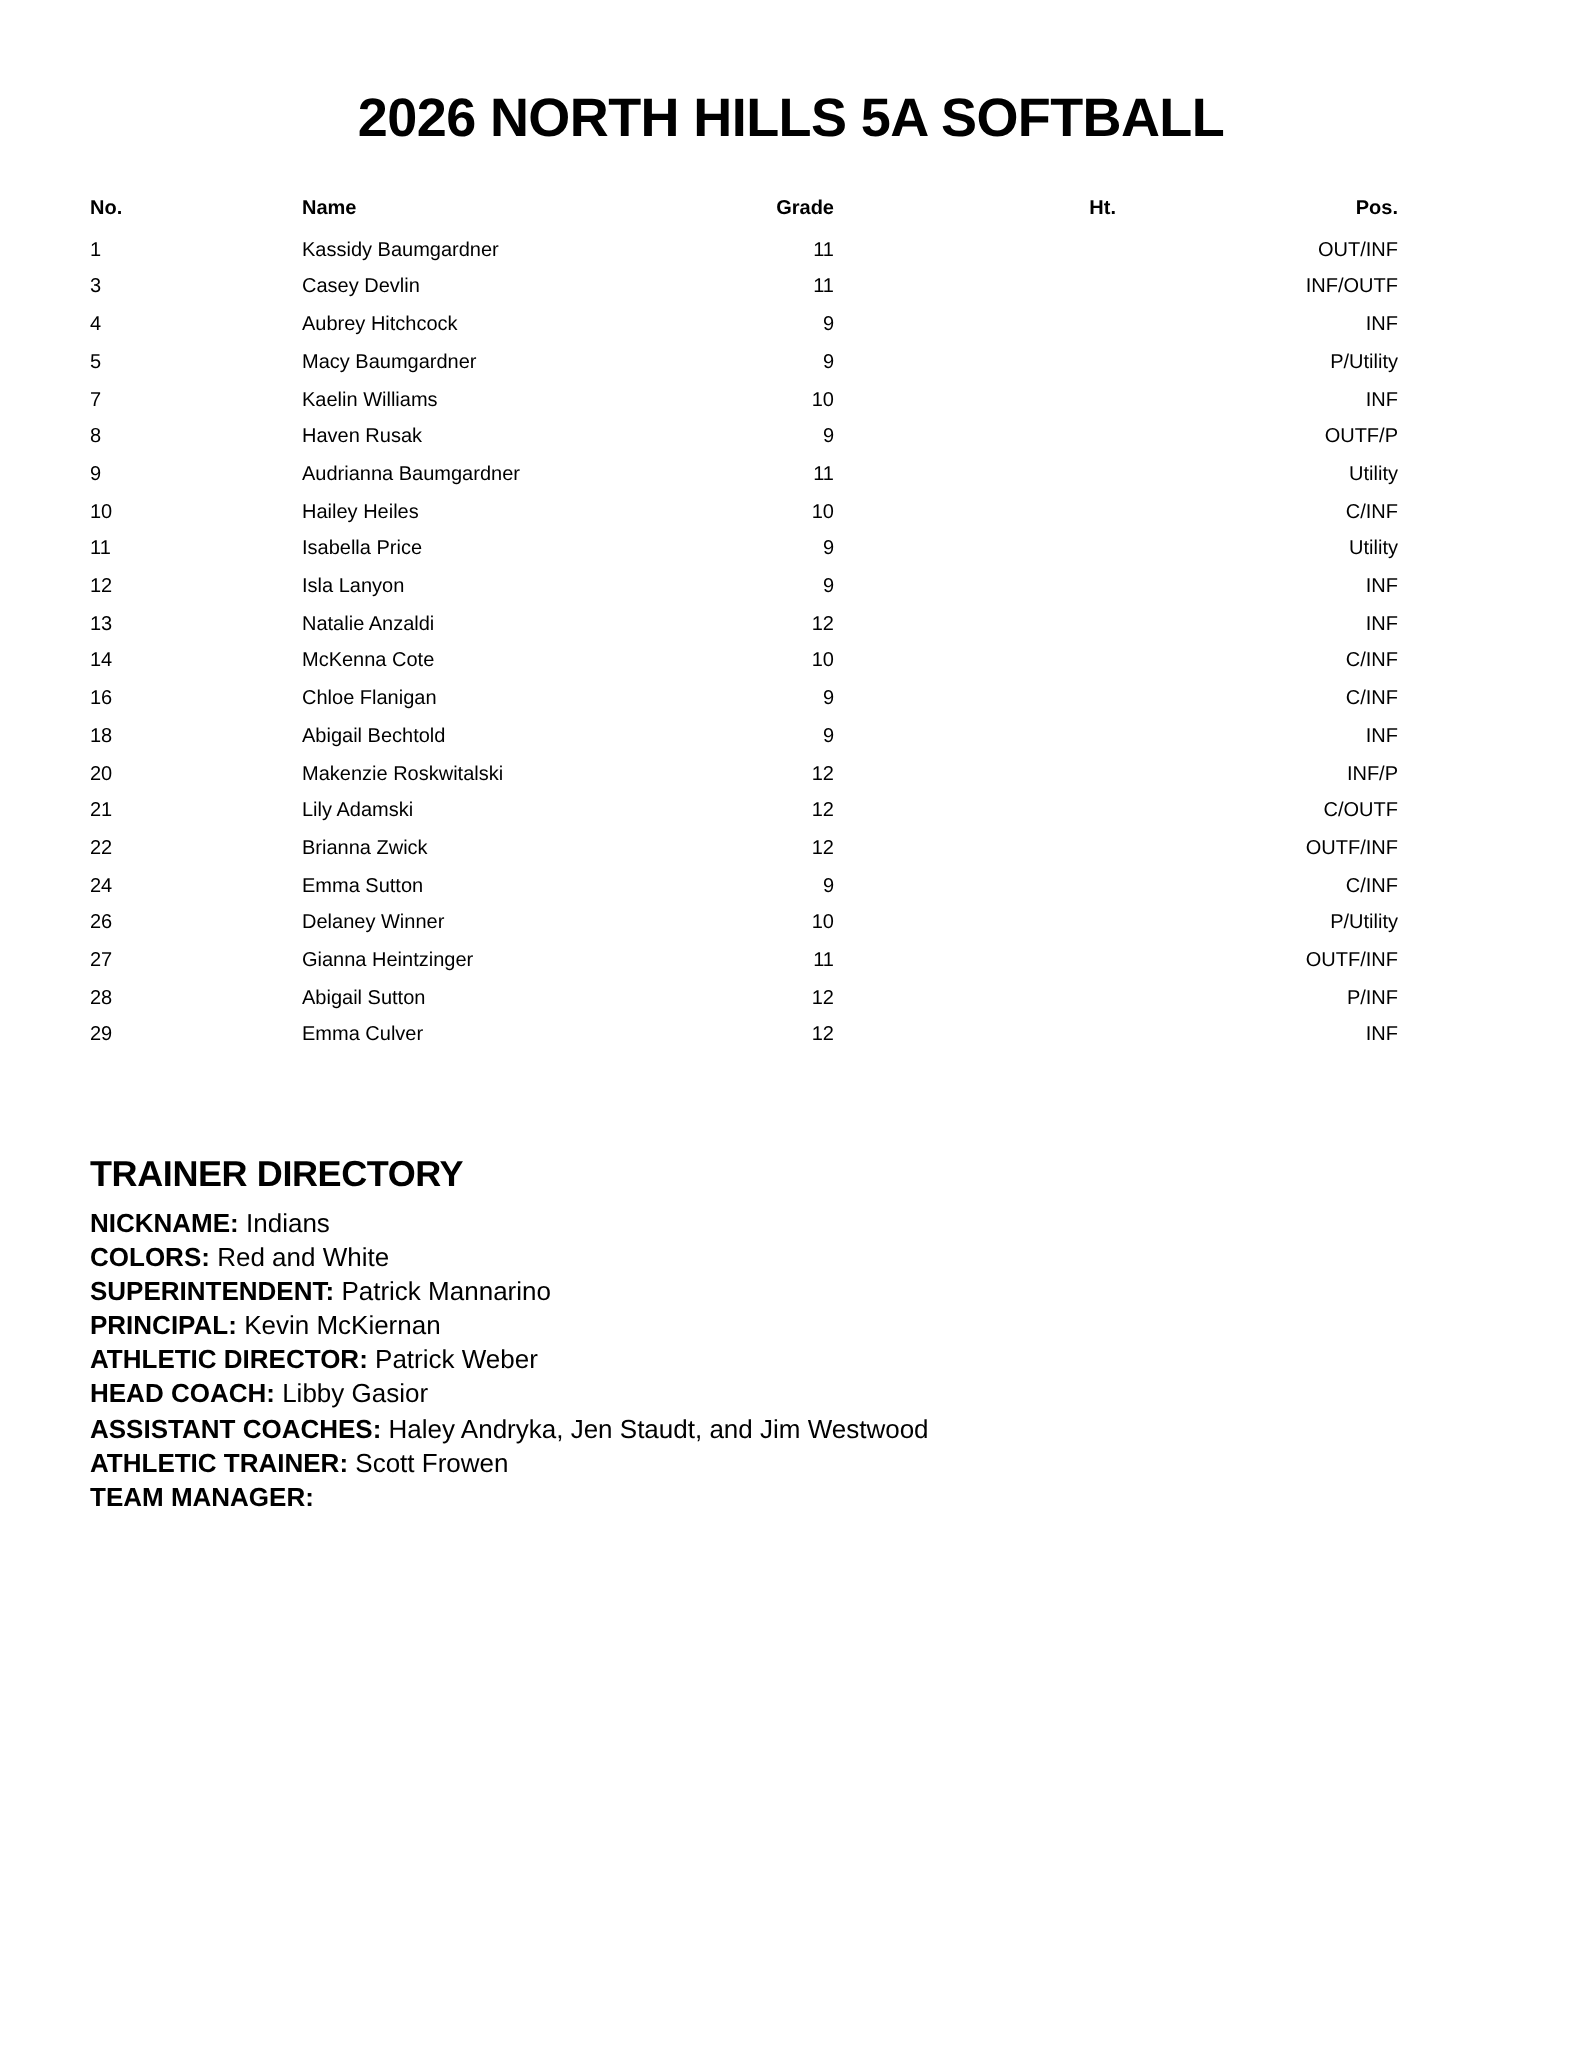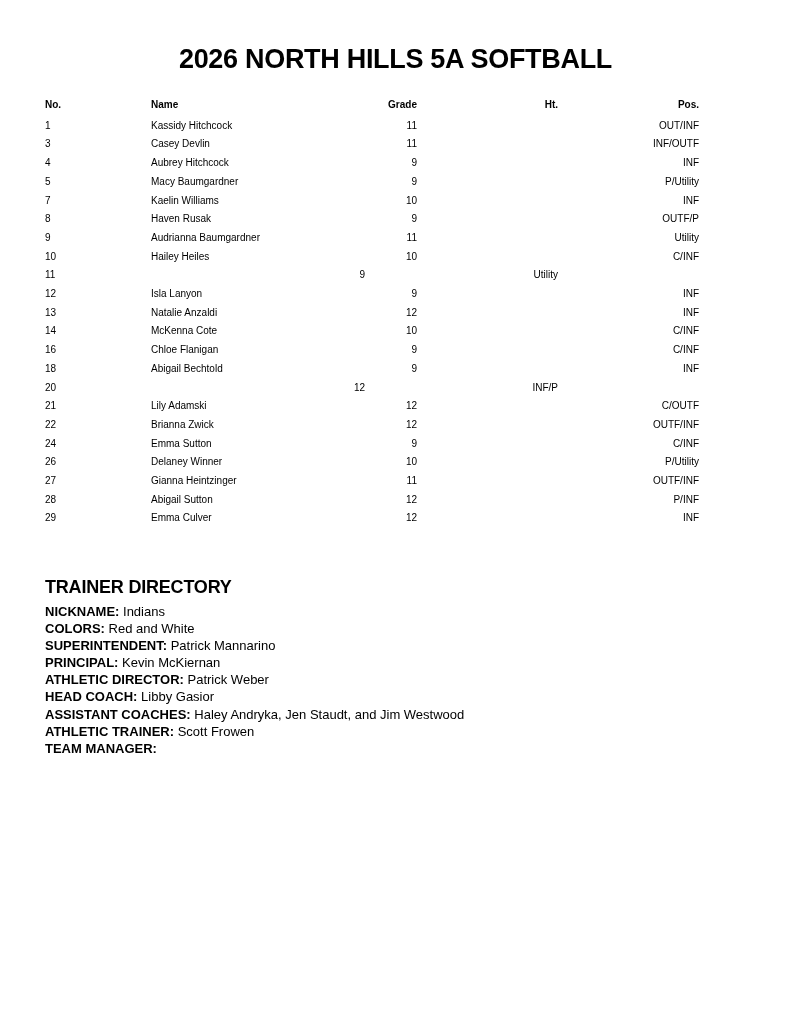--- a/index.html
+++ b/index.html
@@ -79,21 +79,21 @@
     <div class="roster-row roster-header">
       <div class="col-no">No.</div>
       <div class="col-name">Name</div>
       <div class="col-grade">Grade</div>
       <div class="col-ht">Ht.</div>
       <div class="col-pos">Pos.</div>
     </div>
     <div id="roster-body">
         <div class="roster-row">
     <div class="col-no">1</div>
-    <div class="col-name">Kassidy Hitchcock</div>
+    <div class="col-name">Kassidy Baumgardner</div>
     <div class="col-grade">11</div>
     <div class="col-ht"></div>
     <div class="col-pos">OUT/INF</div>
   </div>
         <div class="roster-row">
     <div class="col-no">3</div>
     <div class="col-name">Casey Devlin</div>
     <div class="col-grade">11</div>
     <div class="col-ht"></div>
     <div class="col-pos">INF/OUTF</div>
@@ -135,20 +135,21 @@
   </div>
         <div class="roster-row">
     <div class="col-no">10</div>
     <div class="col-name">Hailey Heiles</div>
     <div class="col-grade">10</div>
     <div class="col-ht"></div>
     <div class="col-pos">C/INF</div>
   </div>
         <div class="roster-row">
     <div class="col-no">11</div>
+    <div class="col-name">Isabella Price</div>
     <div class="col-grade">9</div>
     <div class="col-ht"></div>
     <div class="col-pos">Utility</div>
   </div>
         <div class="roster-row">
     <div class="col-no">12</div>
     <div class="col-name">Isla Lanyon</div>
     <div class="col-grade">9</div>
     <div class="col-ht"></div>
     <div class="col-pos">INF</div>
@@ -176,20 +177,21 @@
   </div>
         <div class="roster-row">
     <div class="col-no">18</div>
     <div class="col-name">Abigail Bechtold</div>
     <div class="col-grade">9</div>
     <div class="col-ht"></div>
     <div class="col-pos">INF</div>
   </div>
         <div class="roster-row">
     <div class="col-no">20</div>
+    <div class="col-name">Makenzie Roskwitalski</div>
     <div class="col-grade">12</div>
     <div class="col-ht"></div>
     <div class="col-pos">INF/P</div>
   </div>
         <div class="roster-row">
     <div class="col-no">21</div>
     <div class="col-name">Lily Adamski</div>
     <div class="col-grade">12</div>
     <div class="col-ht"></div>
     <div class="col-pos">C/OUTF</div>

